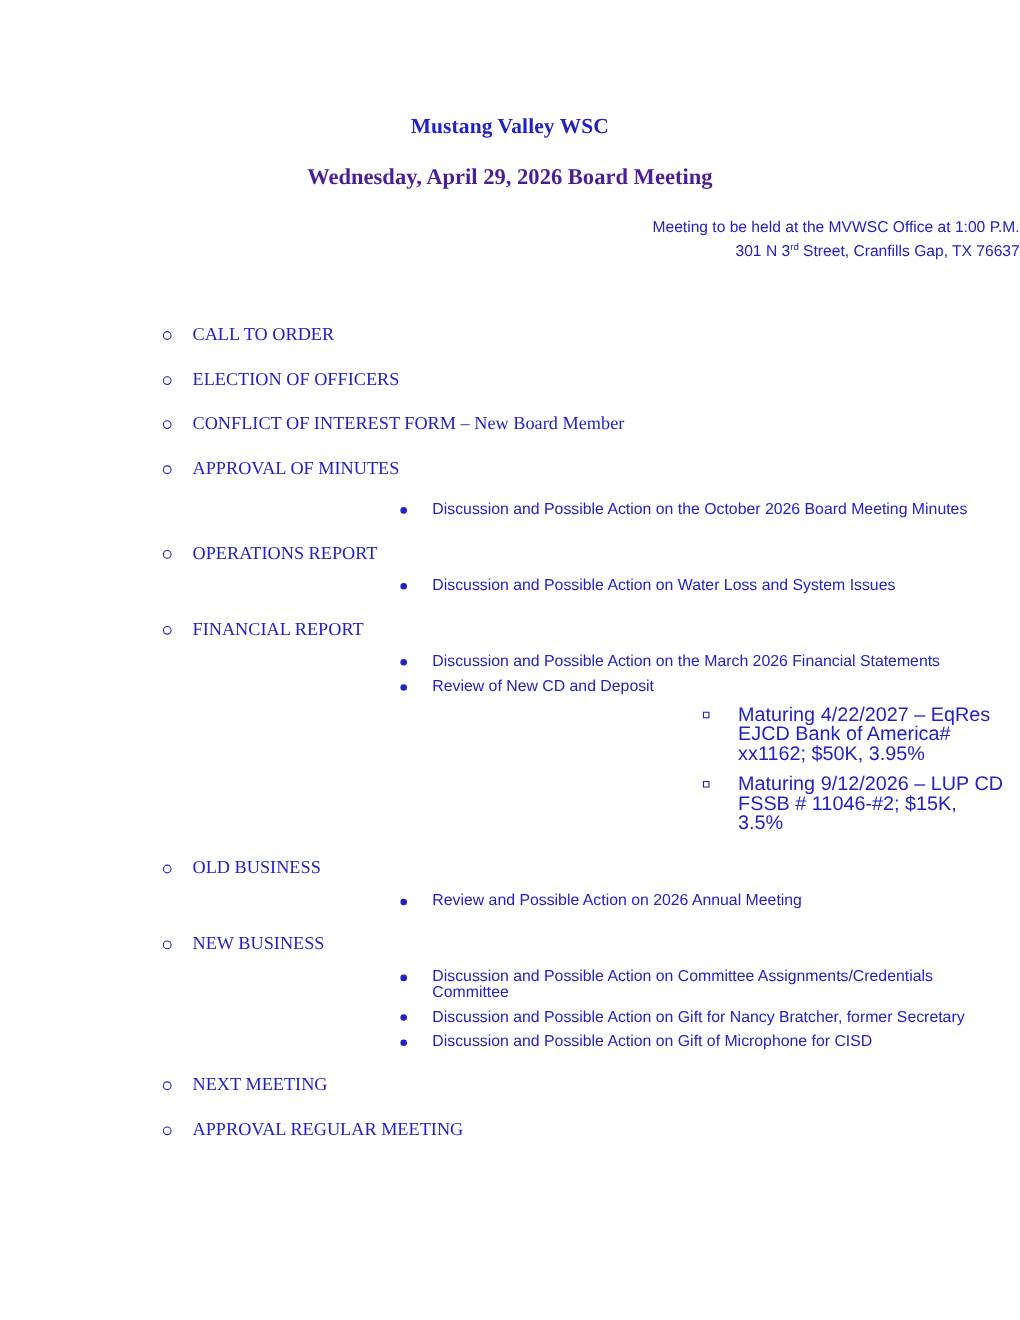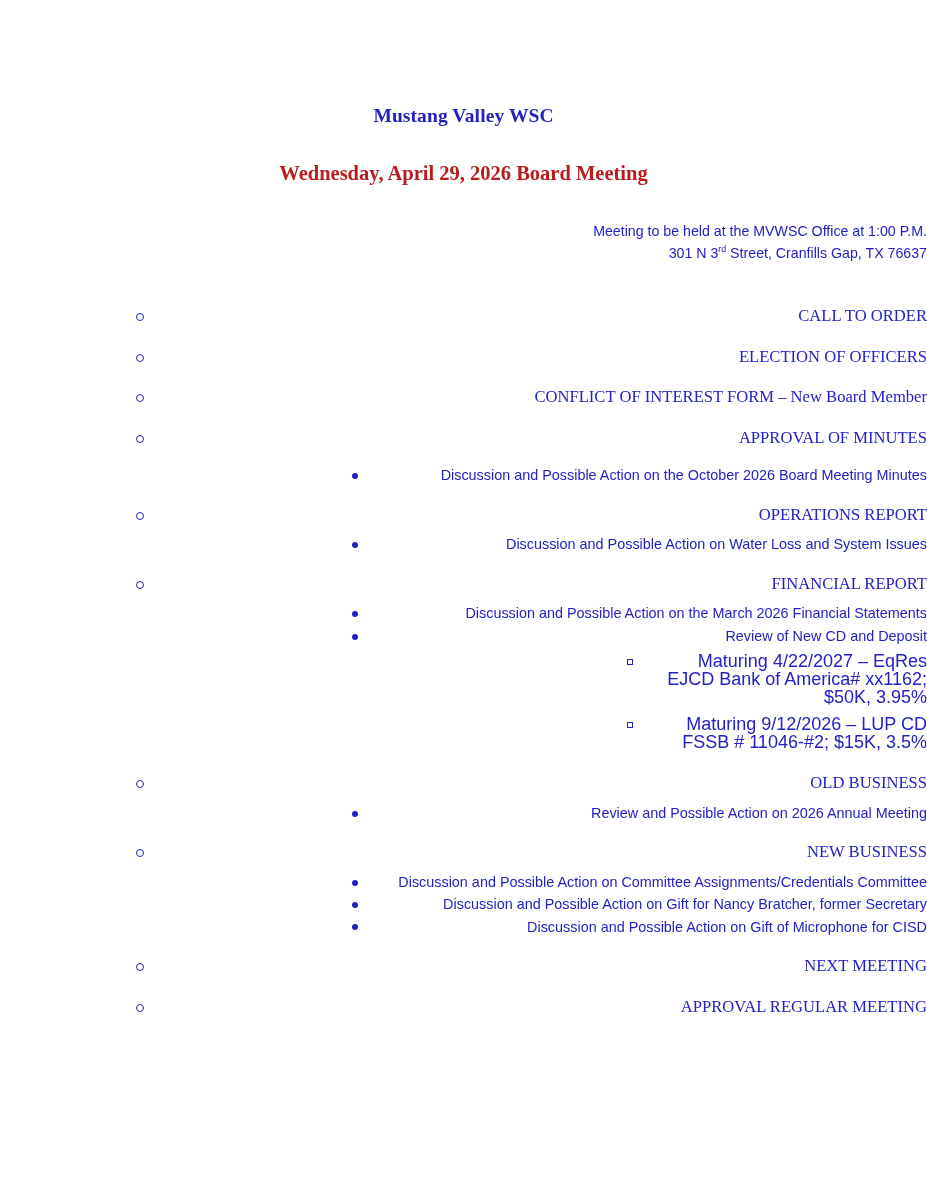--- a/index.html
+++ b/index.html
@@ -35,22 +35,22 @@
     font-size: 19.5px;
     color: #2222c4;
     letter-spacing: 0.1px;
     margin: 0;
     line-height: 1.2;
   }
   .doc-subtitle {
     font-family: "Liberation Serif", serif;
     font-weight: bold;
     font-size: 20.5px;
-    color: #b91c1c;
-    margin: 12px;
+    color: #4c1d95;
+    margin: 0;
     padding-top: 22px;
     line-height: 1.2;
   }
   .meeting-info {
     font-family: "Liberation Sans", sans-serif;
     font-size: 14.2px;
     color: #2222c4;
     margin: 0;
     padding-top: 22px;
     line-height: 1.55;
@@ -58,25 +58,24 @@
   }
   .meeting-info .line2 { display: block; }
   sup {
     font-size: 0.62em;
     vertical-align: super;
     line-height: 0;
   }
 
   
   .agenda {
-    margin: 0;
+    margin: 12px;
     padding: 0;
     padding-top: 44px;
     list-style: none;
-    text-align: right;
   }
 
   
   .lvl1 {
     position: relative;
     padding-left: 163px;
     font-family: "Liberation Serif", serif;
     font-size: 16.6px;
     color: #2222c4;
     line-height: 1.0;

